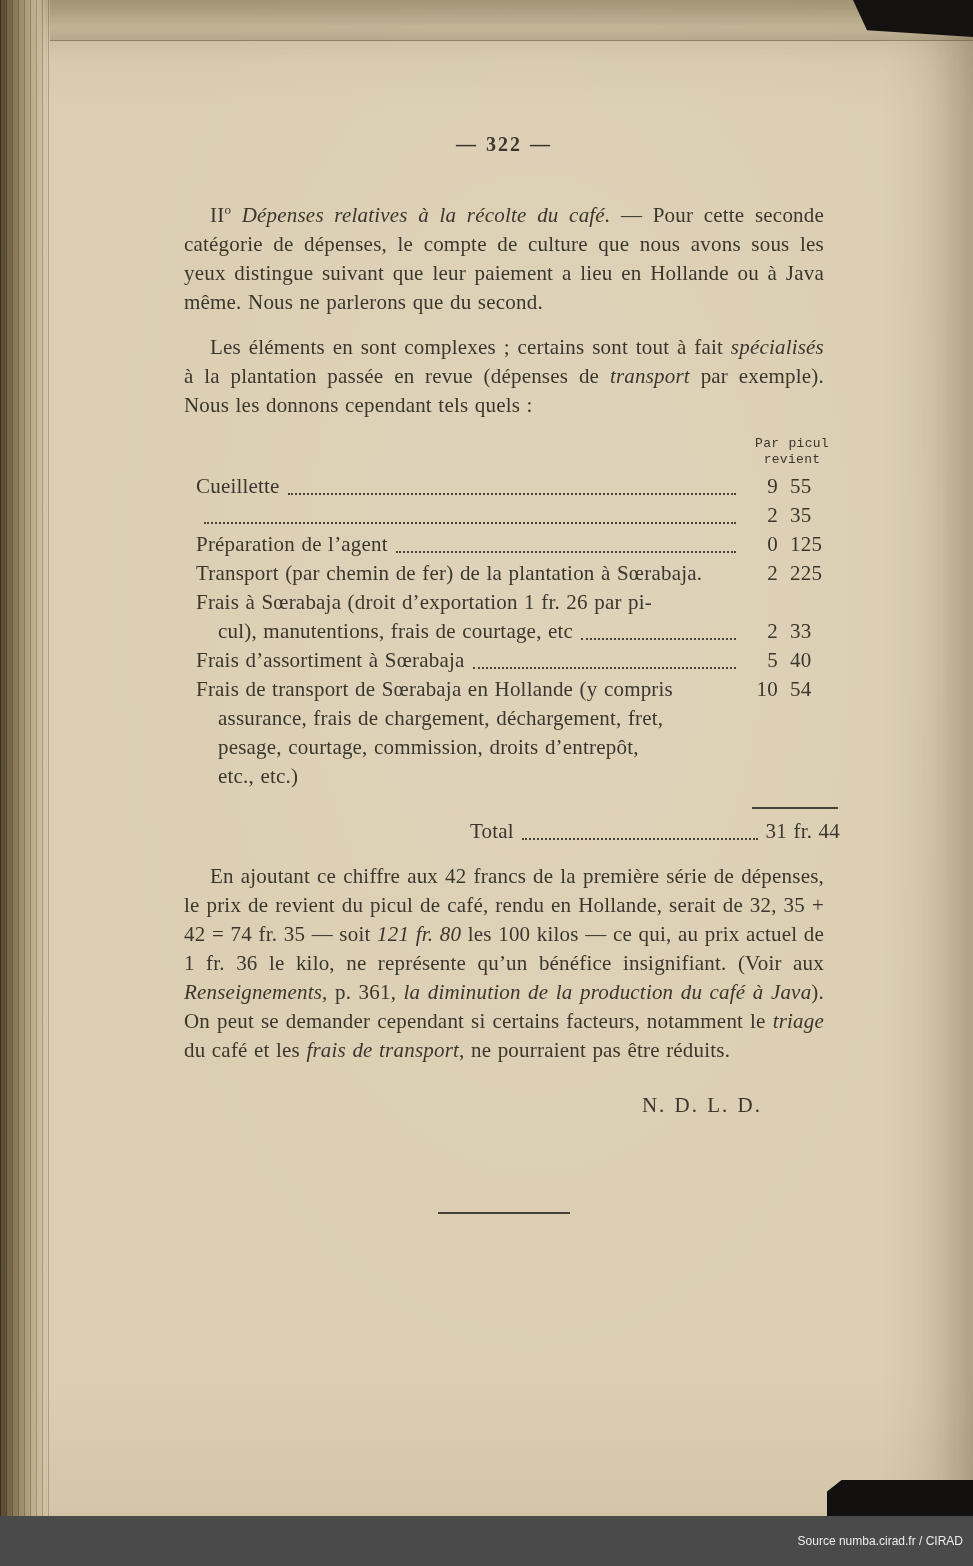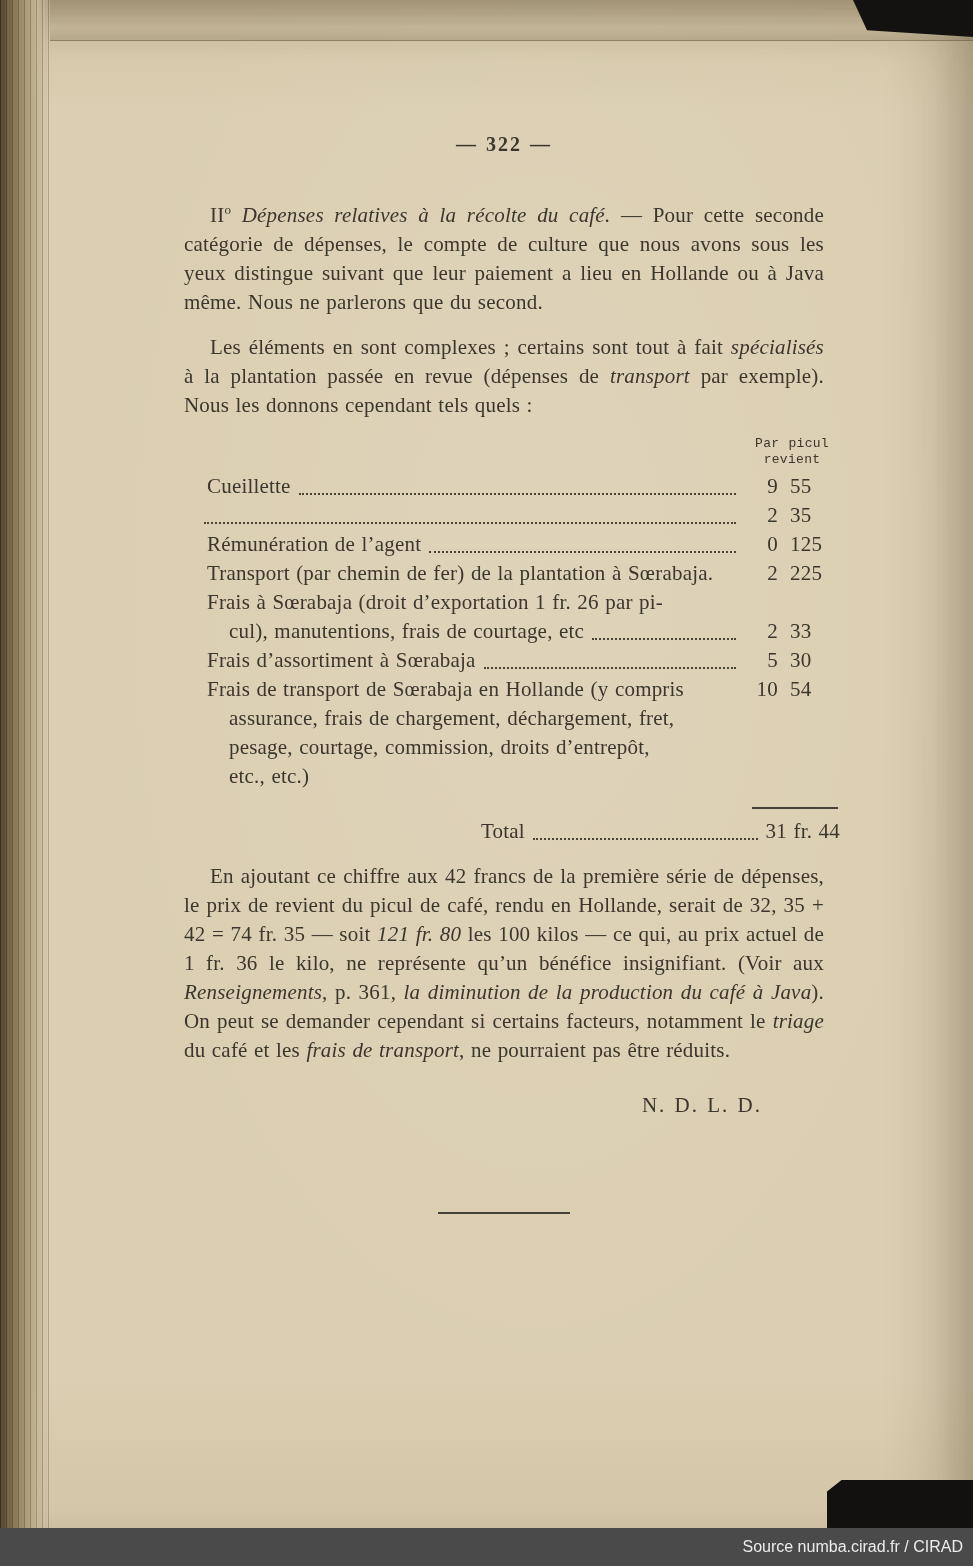--- a/index.html
+++ b/index.html
@@ -33,40 +33,40 @@
     position:absolute; right:0; top:0; width:120px; height:37px;
     background:#141210;
     clip-path: polygon(0 0, 100% 0, 100% 100%, 14px 82%);
   }
   .corner-br {
     position:absolute; right:0; bottom:34px; width:146px; height:52px;
     background:#121110;
     clip-path: polygon(0 22%, 10% 0, 100% 0, 100% 100%, 0 100%);
   }
   .source-bar {
-    position:absolute; left:0; right:0; bottom:0; height:38px;
+    position:absolute; left:0; right:0; bottom:0; height:50px;
     background:#4a4a4a; color:#ececec;
-    font-family:"Liberation Sans", sans-serif; font-size:16px;
+    font-family:"Liberation Sans", sans-serif; font-size:12px;
     display:flex; align-items:center; justify-content:flex-end;
     padding-right:10px; box-sizing:border-box;
   }
   .content {
     position:absolute; left:168px; top:130px; width:672px;
     font-size:21px; line-height:29px;
     letter-spacing:0.2px; word-spacing:1px;
   }
   .page-number { text-align:center; font-weight:700; font-size:20px; letter-spacing:2px; margin-bottom:36px; }
   p.body { margin:16px; text-align:justify; text-indent:26px; }
   em { font-style:italic; }
   sup { font-size:0.62em; }
 
   .table-header { margin:16px 0 4px auto; width:96px; text-align:center; font-size:13px; line-height:16px; letter-spacing:0.3px;font-family:Liberation Mono, monospace; }
   .trow { display:flex; align-items:flex-end; line-height:29px; min-height:29px; padding-left:28px; }
   .trow.cont { padding-left:50px; }
-  .ttext { white-space:nowrap;margin-left:11px; }
+  .ttext { white-space:nowrap; }
   .leader { flex:1; border-bottom:2px dotted #4a4436; margin:0 8px; transform:translateY(-6px); min-width:10px; }
   .leader.plain { border-bottom:none; }
   .num-f { flex:0 0 34px; text-align:right; }
   .num-c { flex:0 0 62px; text-align:left; padding-left:12px; box-sizing:border-box; }
 
   .total-rule { width:86px; border-top:2px solid #47423a; margin:16px 2px 8px auto; }
   .total-row { display:flex; align-items:flex-end; line-height:29px; padding-left:302px; }
   .total-value { white-space:nowrap; }
 
   .closing { margin-top:30px; }
@@ -102,21 +102,21 @@
         <span class="leader"></span>
         <span class="num-f">9</span>
         <span class="num-c">55</span>
       </div>
       <div class="trow">
         <span class="leader"></span>
         <span class="num-f">2</span>
         <span class="num-c">35</span>
       </div>
       <div class="trow">
-        <span class="ttext">Rémunération de l’agent</span>
+        <span class="ttext">Préparation de l’agent</span>
         <span class="leader"></span>
         <span class="num-f">0</span>
         <span class="num-c">125</span>
       </div>
       <div class="trow">
         <span class="ttext">Transport (par chemin de fer) de la plantation à Sœrabaja.</span>
         <span class="leader plain"></span>
         <span class="num-f">2</span>
         <span class="num-c">225</span>
       </div>
@@ -126,21 +126,21 @@
       <div class="trow cont">
         <span class="ttext">cul), manutentions, frais de courtage, etc</span>
         <span class="leader"></span>
         <span class="num-f">2</span>
         <span class="num-c">33</span>
       </div>
       <div class="trow">
         <span class="ttext">Frais d’assortiment à Sœrabaja</span>
         <span class="leader"></span>
         <span class="num-f">5</span>
-        <span class="num-c">30</span>
+        <span class="num-c">40</span>
       </div>
       <div class="trow">
         <span class="ttext">Frais de transport de Sœrabaja en Hollande (y compris</span>
         <span class="leader plain"></span>
         <span class="num-f">10</span>
         <span class="num-c">54</span>
       </div>
       <div class="trow cont">
         <span class="ttext">assurance, frais de chargement, déchargement, fret,</span>
       </div>

